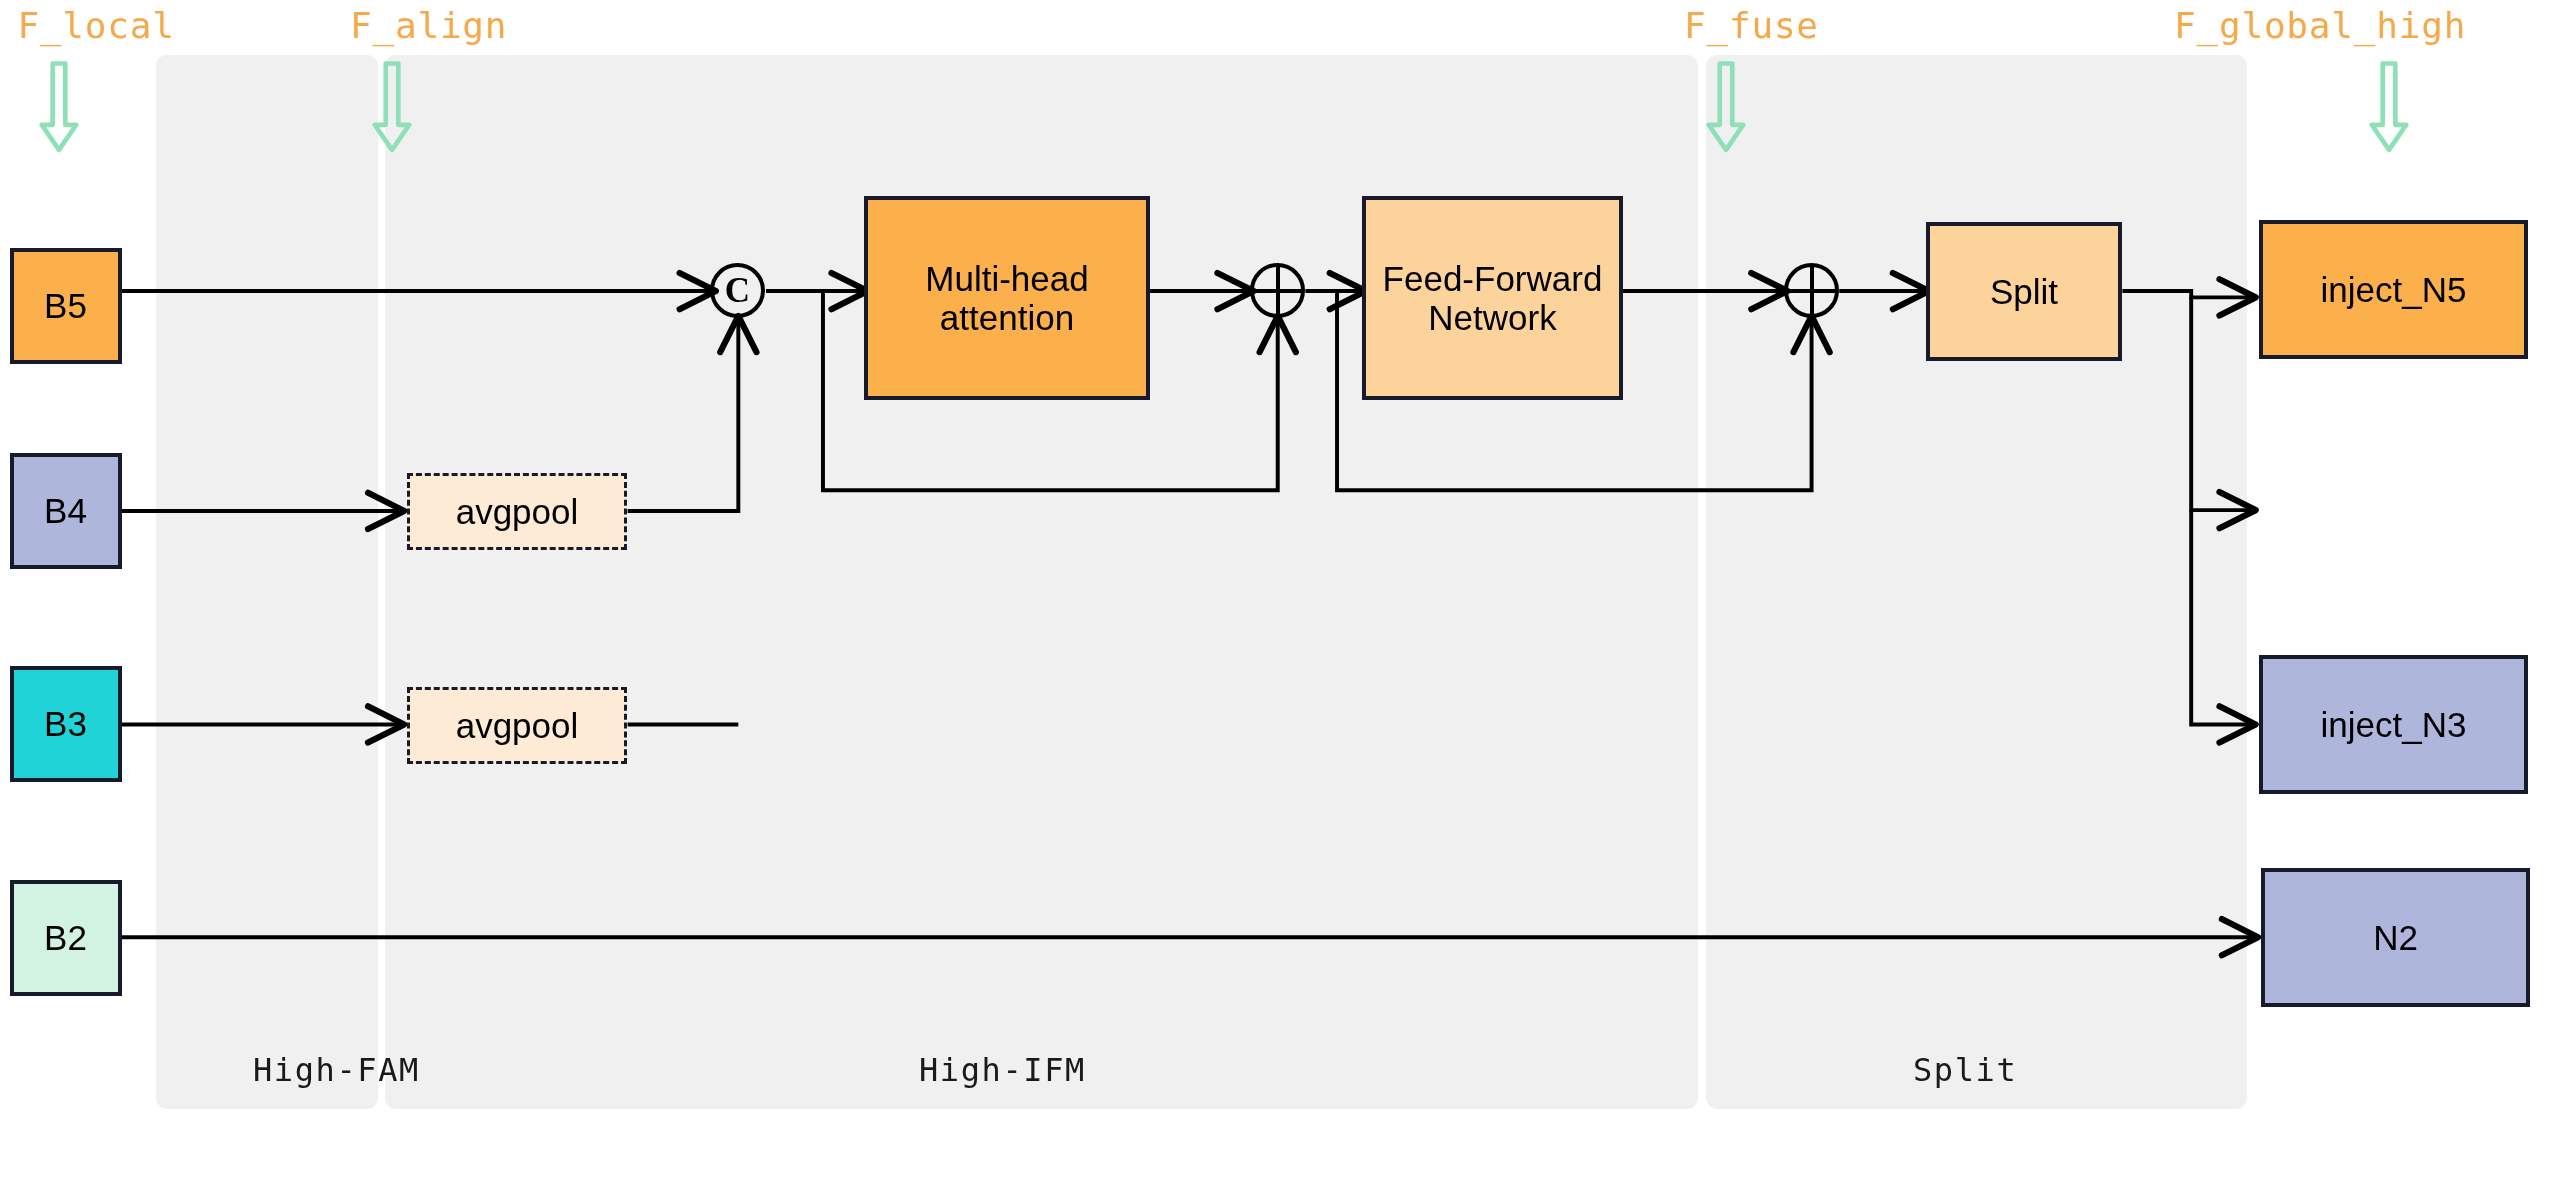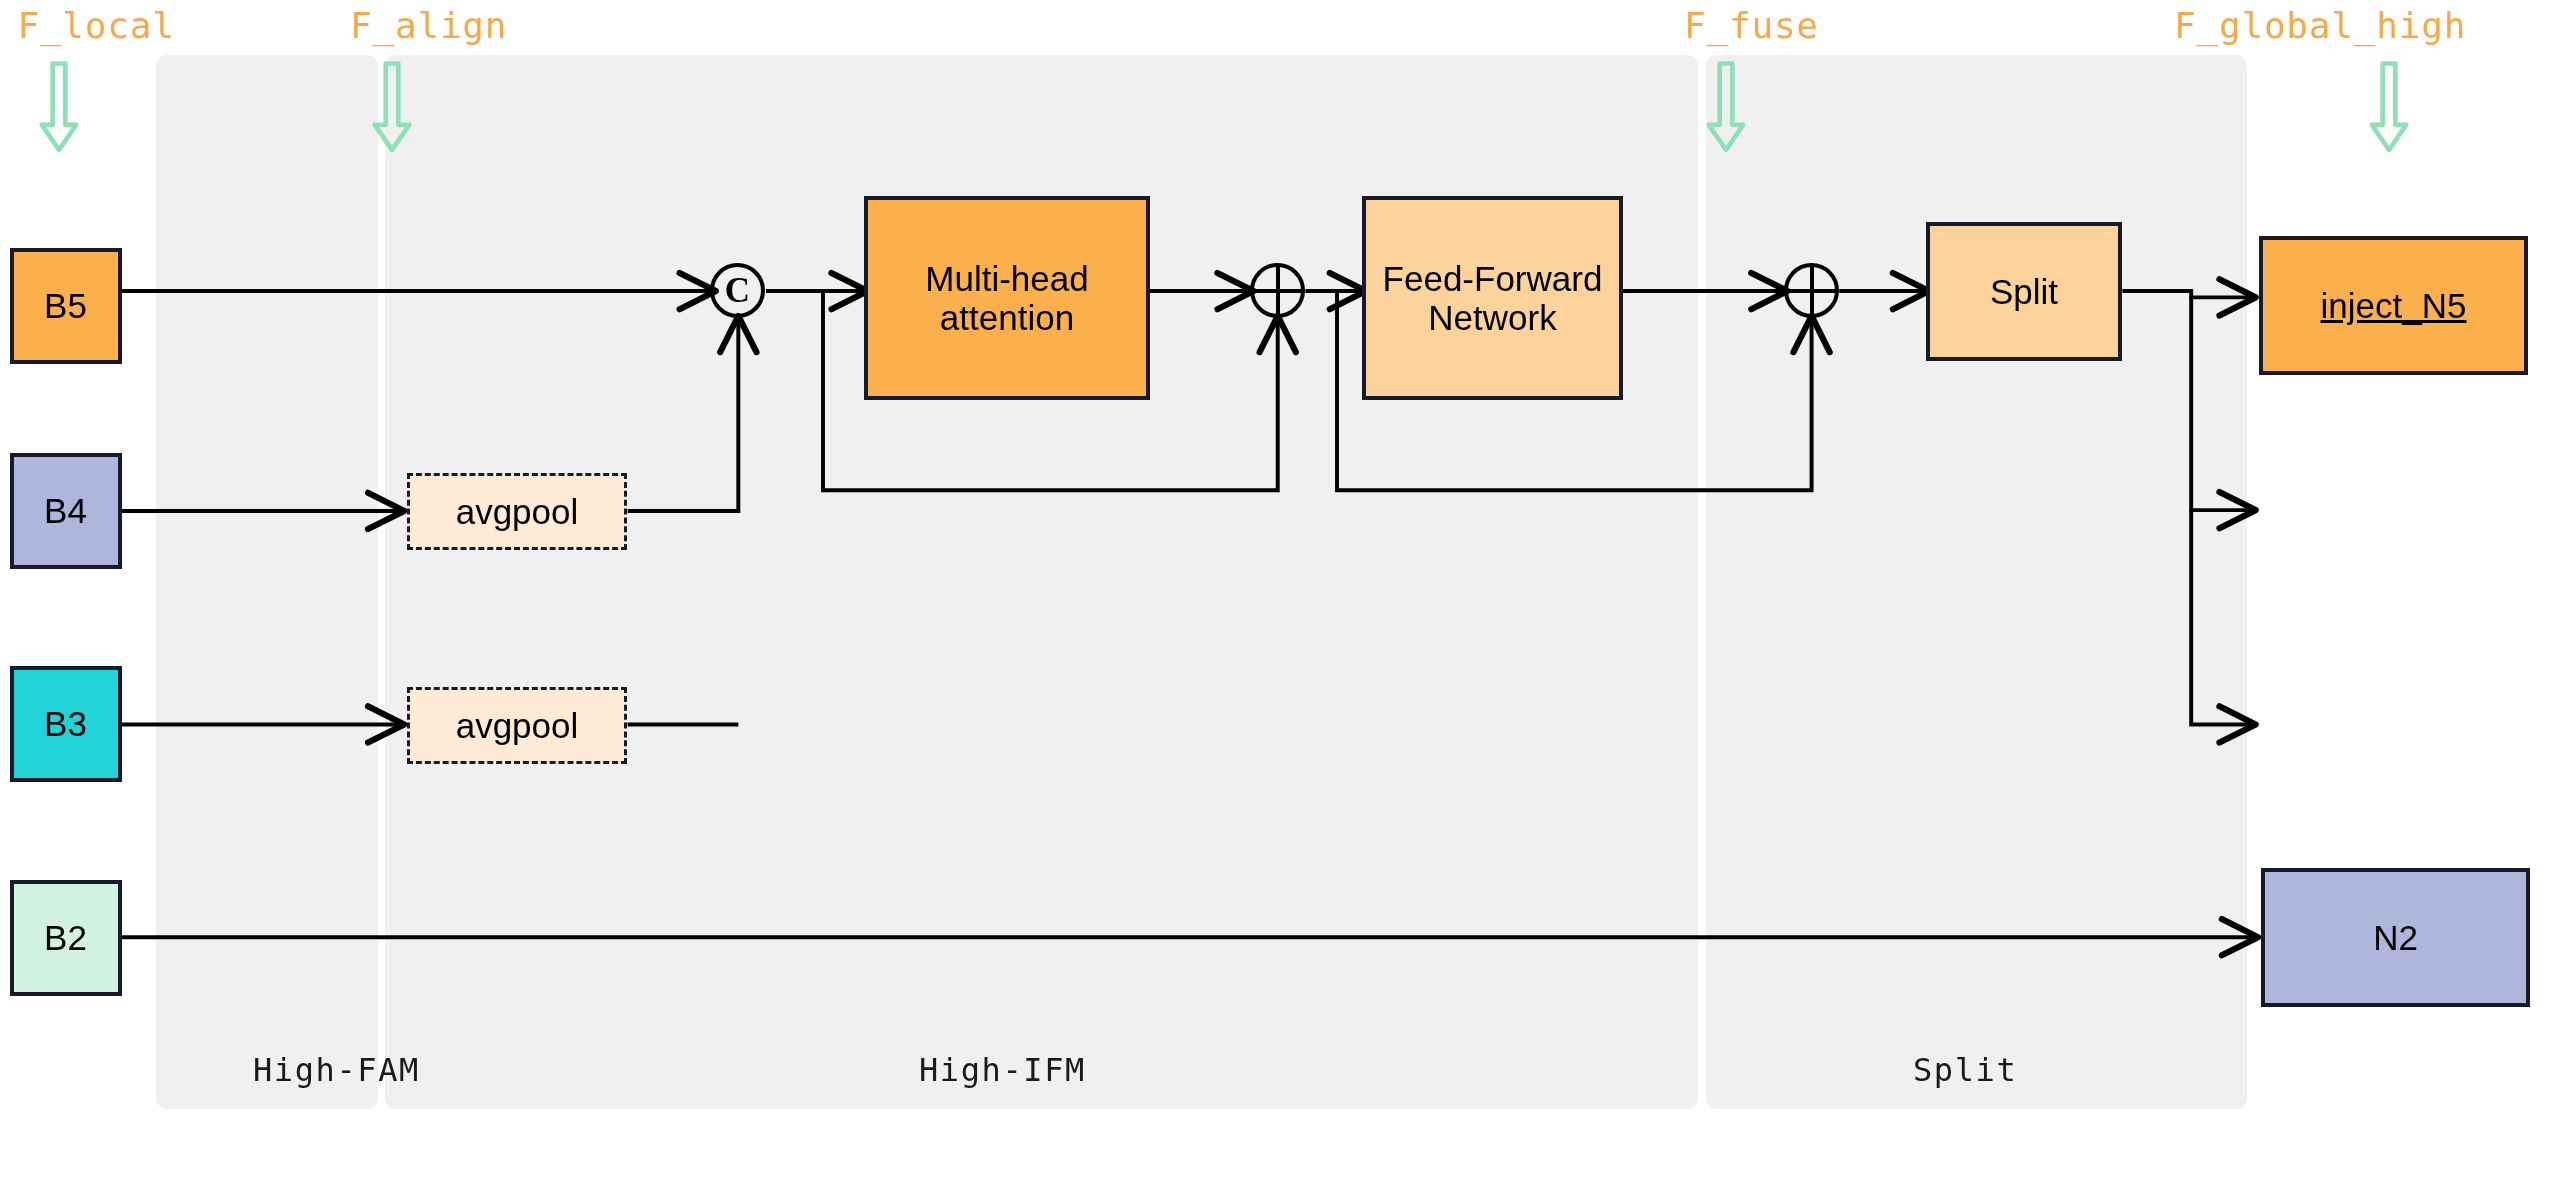--- a/index.html
+++ b/index.html
@@ -145,21 +145,24 @@
     <span>Multi-head attention</span>
   </div>
   <div class="node" style="left:1362px;top:196px;width:261px;height:204px;background:#fcd49b;">
     <span>Feed-Forward Network</span>
   </div>
 
   <div class="node" style="left:1926px;top:222px;width:196px;height:139px;background:#fcd49b;">
     <span>Split</span>
   </div>
 
-  <div class="node" style="left:2259px;top:236px;width:269px;height:139px;background:#fbb04b;text-decoration:underline;">
+  <div class="node" style="left:2259px;top:220px;width:269px;height:139px;background:#fbb04b;">
     <span>inject_N5</span>
+  </div>
+  <div class="node" style="left:2259px;top:655px;width:269px;height:139px;background:#aeb6dc;">
+    <span>inject_N3</span>
   </div>
   <div class="node" style="left:2261px;top:868px;width:269px;height:139px;background:#aeb6dc;">
     <span>N2</span>
   </div>
 
 </div>
 
 
 </body></html>

